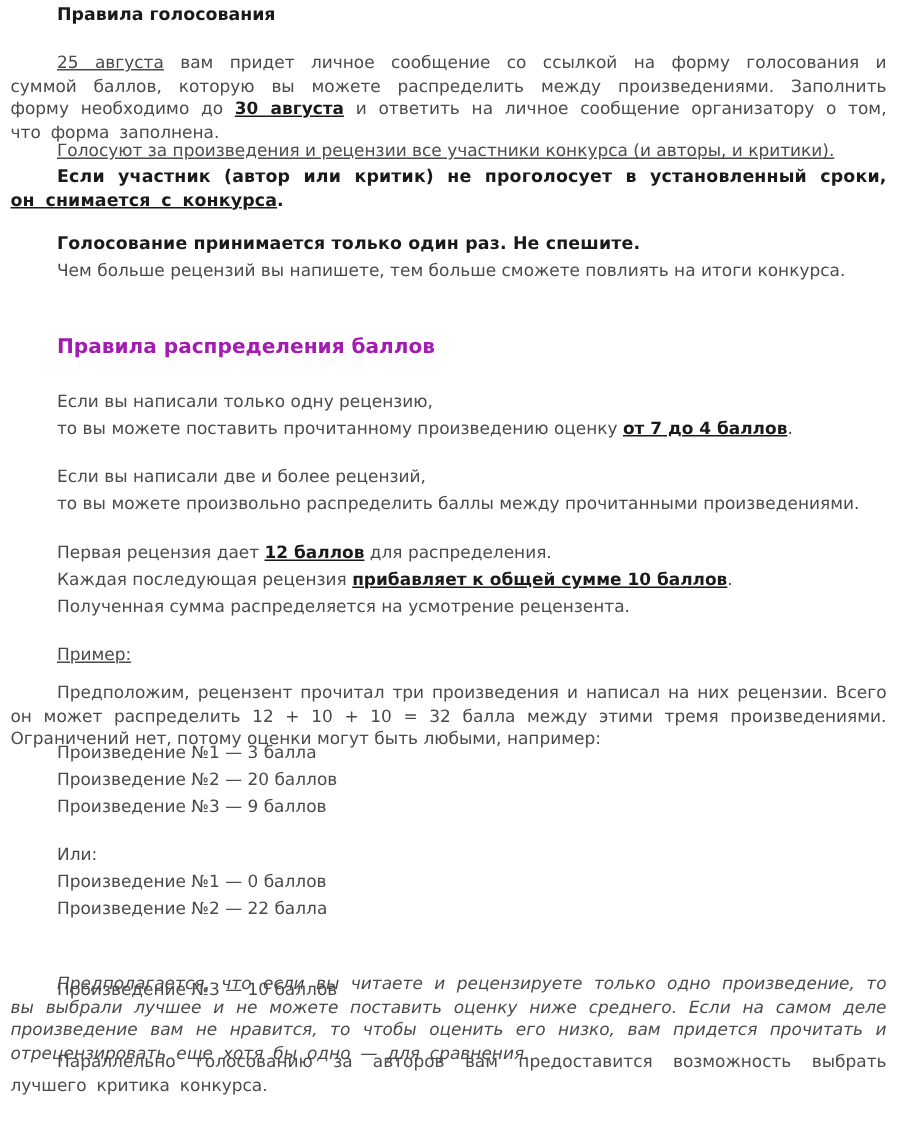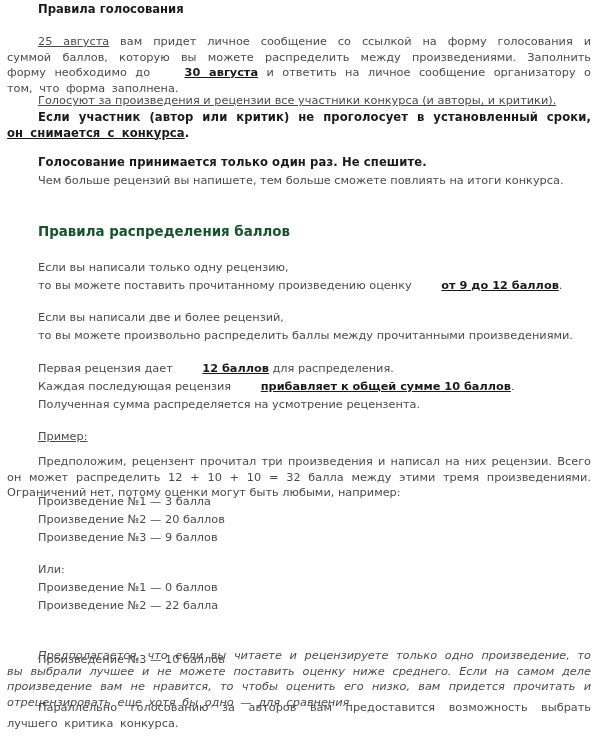--- a/index.html
+++ b/index.html
@@ -28,21 +28,21 @@
       font-size: 11.6px;
       padding-left: 31px;
       margin: 0;
       position: absolute;
       top: 0px;
       line-height: 18px;
       text-align: center;
     }
     .h-big {
       font-weight: bold;
-      color: #14532d;
+      color: #a21caf;
       font-size: 13.4px;
       padding-left: 31px;
       margin: 0;
       position: absolute;
       line-height: 20px;
     }
     .para {
       position: absolute;
       left: 0;
       width: 584px;
@@ -52,21 +52,21 @@
     }
     .indent { text-indent: 31px; }
     .line {
       position: absolute;
       left: 31px;
       white-space: nowrap;
       line-height: 16px;
       margin: 0;
     }
     .u { text-decoration: underline; }
-    .bu { font-weight: bold; color: #1a1a1a; text-decoration: underline; margin-left: 26px; }
+    .bu { font-weight: bold; color: #1a1a1a; text-decoration: underline; }
     .bold-para {
       font-weight: bold;
       color: #1a1a1a;
       font-size: 11.6px;
       letter-spacing: 0.1px;
     }
     .italic { font-style: italic; }
     .wide { word-spacing: 3px; }
   </style>
 </head>
@@ -82,21 +82,21 @@
 
   <p class="para indent bold-para wide" style="top:110px;"><span>Если участник (автор или критик) не проголосует в установленный сроки, </span><span class="u">он снимается с конкурса</span><span>.</span></p>
 
   <p class="line bold-para" style="top:154px;">Голосование принимается только один раз. Не спешите.</p>
 
   <p class="line" style="top:173px;">Чем больше рецензий вы напишете, тем больше сможете повлиять на итоги конкурса.</p>
 
   <h2 class="h-big" style="top:222px;">Правила распределения баллов</h2>
 
   <p class="line" style="top:260px;">Если вы написали только одну рецензию,</p>
-  <p class="line" style="top:278px;"><span>то вы можете поставить прочитанному произведению оценку </span><span class="bu">от 9 до 12 баллов</span><span>.</span></p>
+  <p class="line" style="top:278px;"><span>то вы можете поставить прочитанному произведению оценку </span><span class="bu">от 7 до 4 баллов</span><span>.</span></p>
 
   <p class="line" style="top:310px;">Если вы написали две и более рецензий,</p>
   <p class="line" style="top:328px;">то вы можете произвольно распределить баллы между прочитанными произведениями.</p>
 
   <p class="line" style="top:361px;"><span>Первая рецензия дает </span><span class="bu">12 баллов</span><span> для распределения.</span></p>
   <p class="line" style="top:379px;"><span>Каждая последующая рецензия </span><span class="bu">прибавляет к общей сумме 10 баллов</span><span>.</span></p>
   <p class="line" style="top:397px;">Полученная сумма распределяется на усмотрение рецензента.</p>
 
   <p class="line u" style="top:429px;">Пример:</p>
 

